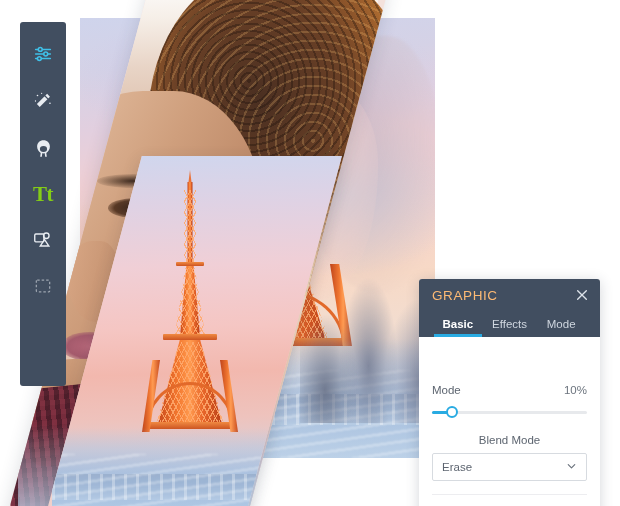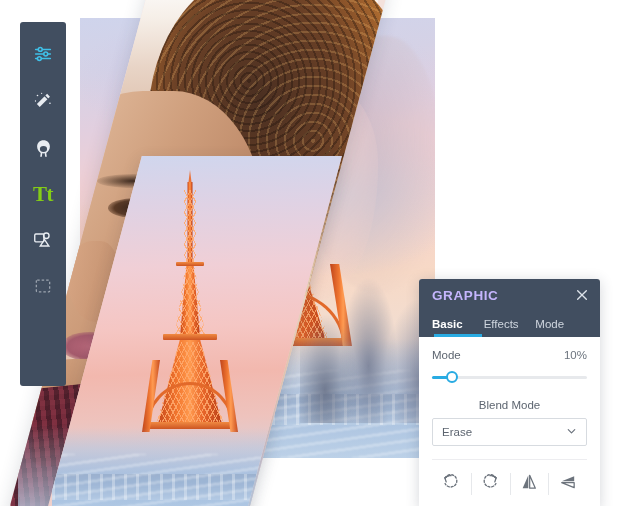--- a/index.html
+++ b/index.html
@@ -302,60 +302,61 @@
     box-shadow: 0 2px 14px rgba(40,50,70,.20);
     z-index: 20;
     overflow: hidden;
   }
   .panel-head {
     background: #414e60;
     padding: 10px 13px 0 13px;
     position: relative;
   }
   .panel-title {
-    color: #c4b5fd;
+    color: #fdba74;
     font-size: 13.5px;
-    font-weight: bold;
+    font-weight: normal;
     letter-spacing: .6px;
     line-height: 1.1;
   }
   .panel-close {
     position: absolute;
     right: 10px; top: 8px;
     width: 16px; height: 16px;
     color: #dde3ea;
     cursor: pointer;
   }
   .panel-tabs {
     display: flex;
     margin-top: 10px;
   }
   .tab {
     flex: 1;
+    text-align: center;
     color: #cfd6df;
     font-size: 11.5px;
     padding: 4px 0 7px 0;
     position: relative;
     cursor: pointer;
   }
   .tab.active { color: #ffffff; font-weight: bold; }
   .tab.active:after {
     content:"";
     position:absolute; left: 2px; right: 2px; bottom: 0; height: 3px;
     background: #29abe2;
   }
   .panel-body { padding: 12px 13px 10px 13px; }
   .row-label {
     display: flex;
     justify-content: space-between;
     align-items: baseline;
     color: #5d6570;
     font-size: 11.5px;
   }
-  .row-value { color: #6c747e; font-size: 11.5px; }
+  .row-value { color: #6c747e; font-size: 11.5px; margin-top: 35px; }
 
   .slider {
     position: relative;
     height: 14px;
     margin: 9px 0 0 0;
   }
   .slider-track {
     position:absolute; left:0; right:0; top:6px; height:3px;
     background:#e7e9ec; border-radius:2px;
   }

